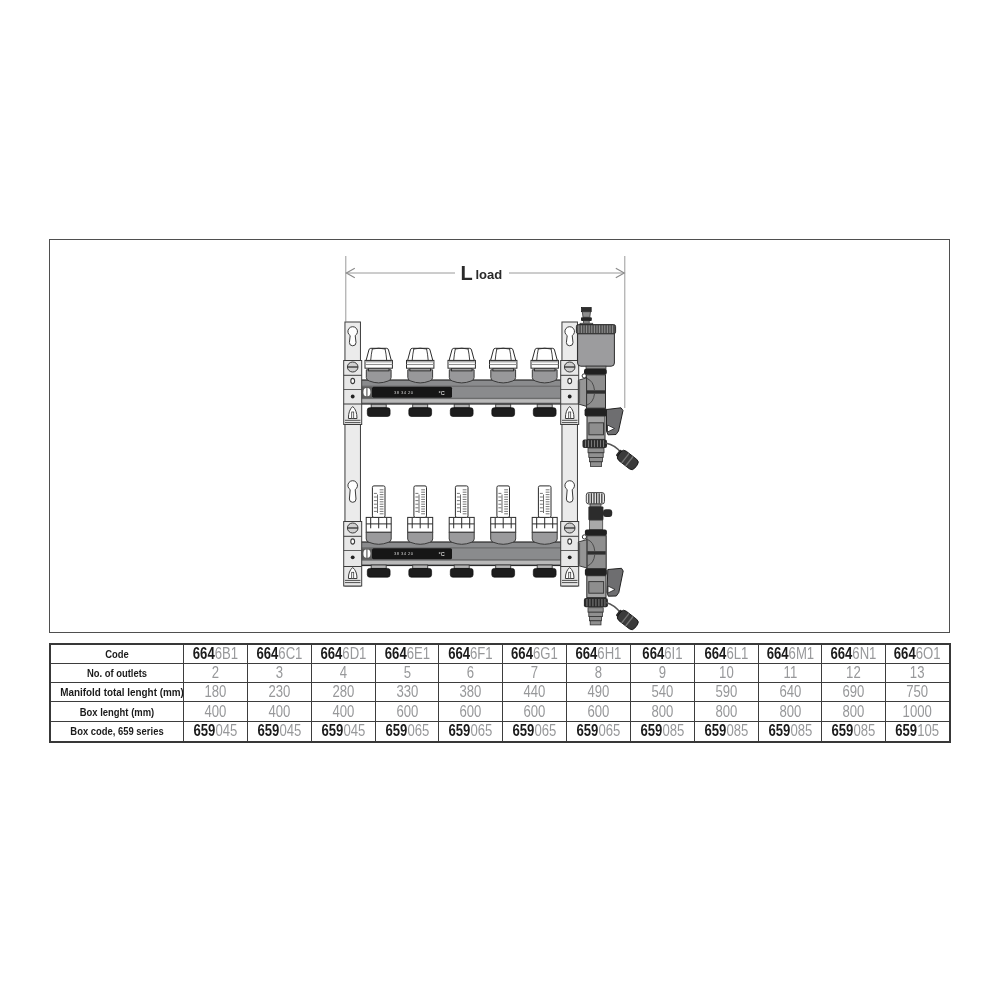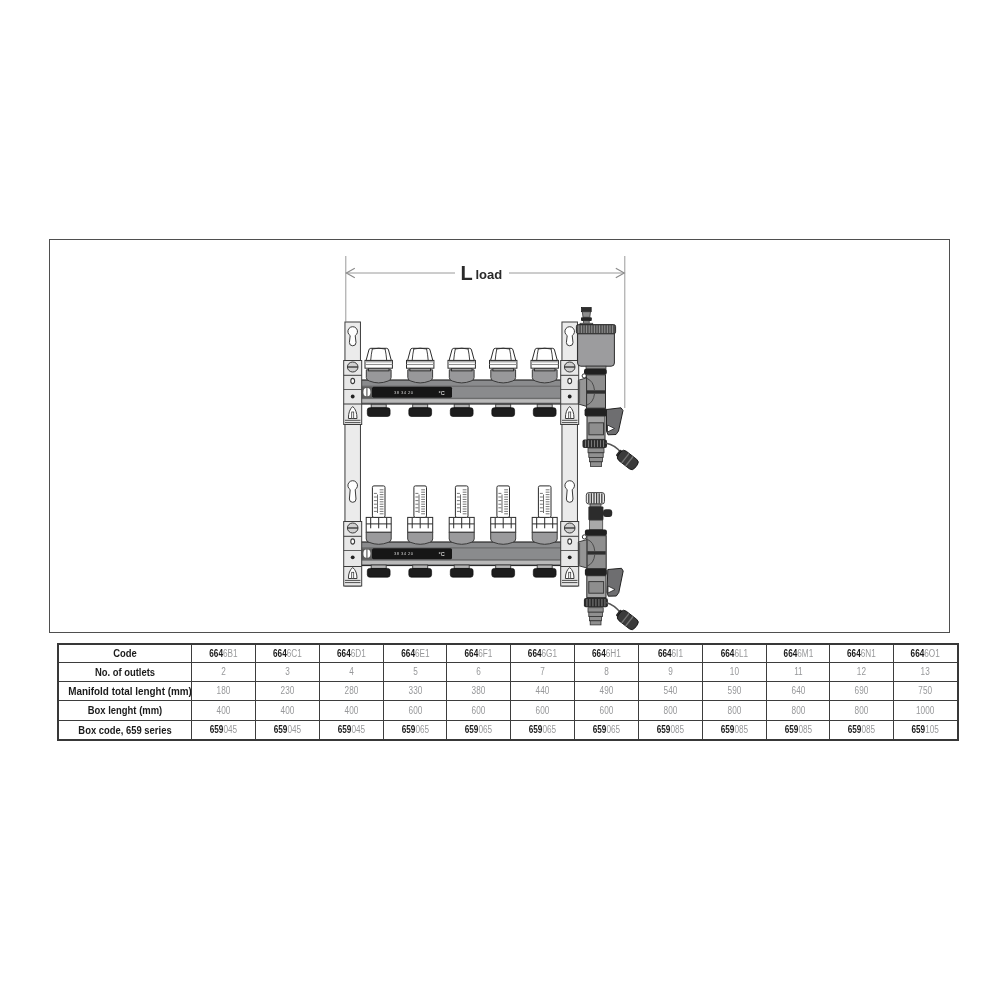--- a/index.html
+++ b/index.html
@@ -1,22 +1,22 @@
 <!DOCTYPE html>
 <html><head>
 <meta charset="utf-8">
 <style>
   html,body{margin:0;padding:0;background:#fff;width:1000px;height:1000px;font-family:"Liberation Sans",sans-serif;}
   #page{position:relative;width:1000px;height:1000px;overflow:hidden;background:#fff;}
   #frame{position:absolute;left:49px;top:239px;width:901px;height:394px;border:1px solid #4f4f4f;box-sizing:border-box;}
   #draw{position:absolute;left:0;top:0;width:1000px;height:1000px;}
-  table.t{position:absolute;left:57px;top:643px;width:816px;border-collapse:collapse;table-layout:fixed;border:2px solid #383838;}
+  table.t{position:absolute;left:49px;top:643px;width:816px;border-collapse:collapse;table-layout:fixed;border:2px solid #383838;}
   table.t td{border:1px solid #3d3d3d;text-align:center;vertical-align:middle;padding:0;overflow:hidden;white-space:nowrap;}
   td.lab{font-weight:bold;font-size:11.5px;color:#1b1b1b;}
-  td.d{font-size:10px;color:#97989a;}
+  td.d{font-size:16px;color:#97989a;}
   td.d b{color:#1b1b1b;}
   td.lab>span,td.d>span{display:block;transform:scaleX(0.82);transform-origin:50% 50%;white-space:nowrap;}
   td.lab>span.w{transform:scaleX(0.86);}
 </style>
 </head>
 <body>
 <div id="page">
 
 <div id="frame"></div>
 <svg id="draw" viewBox="0 0 1000 1000">

